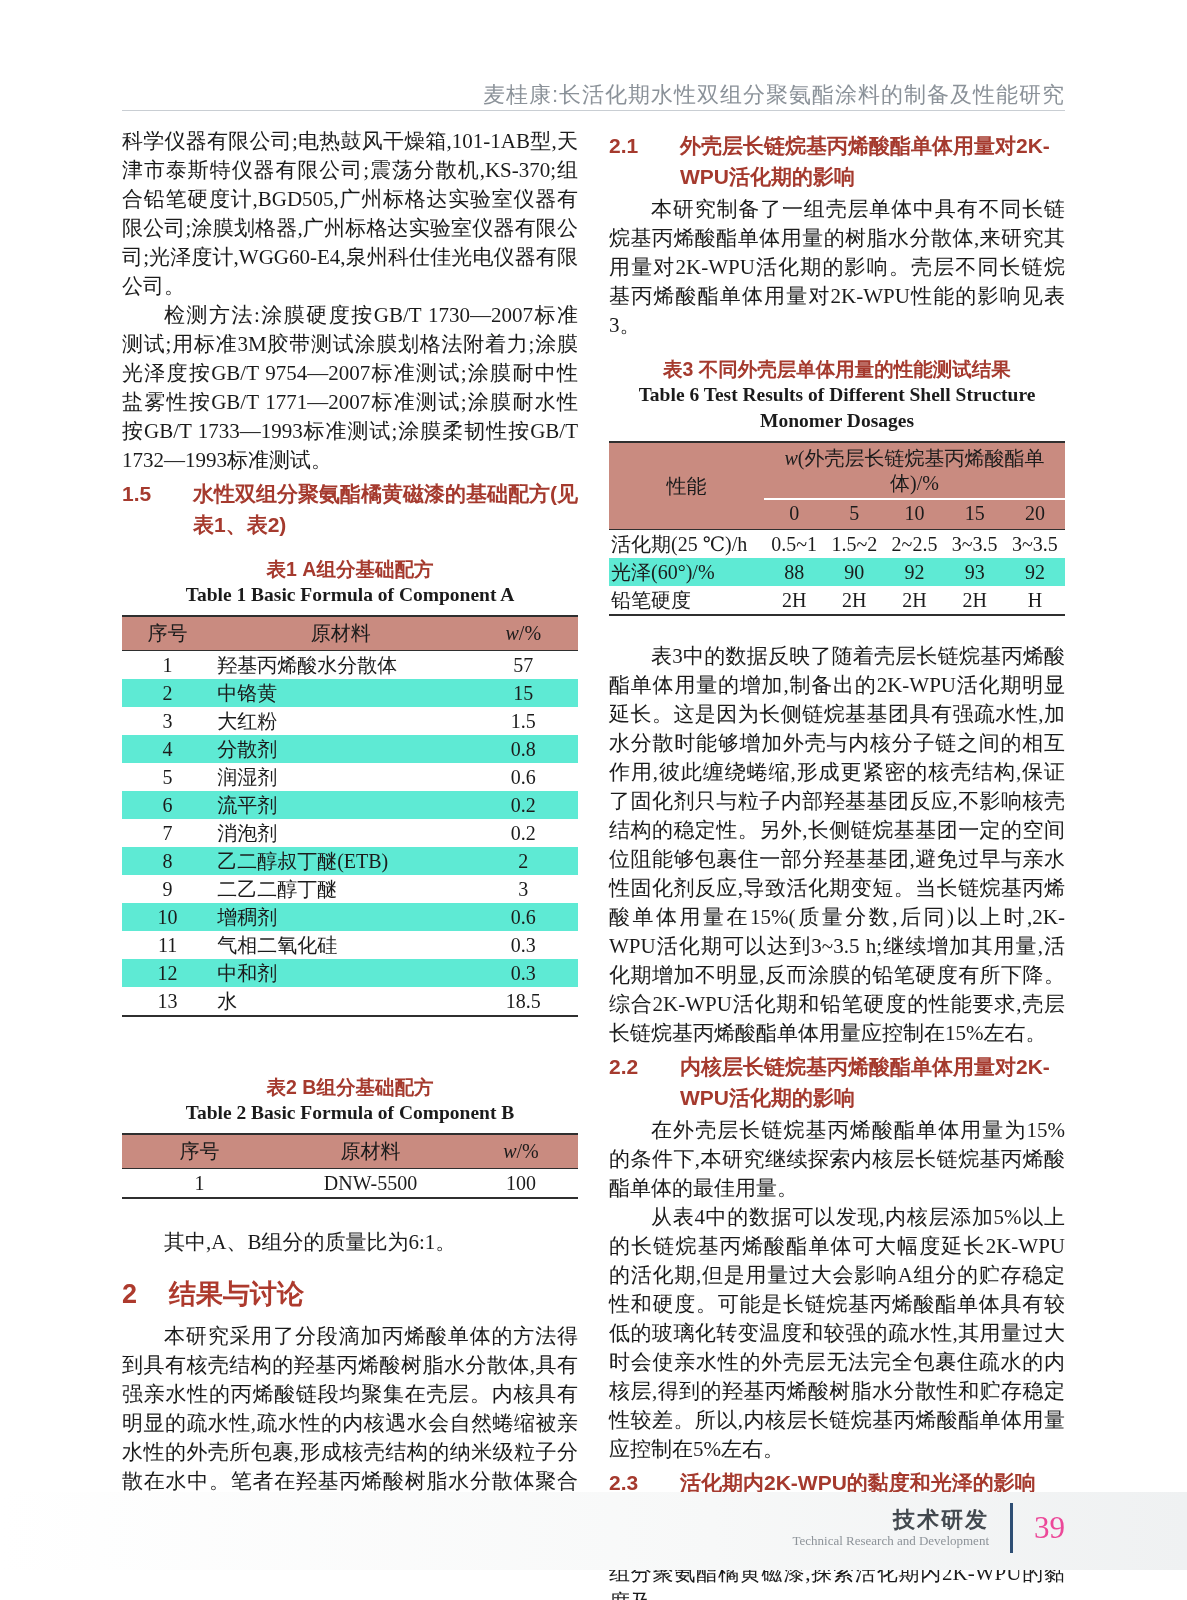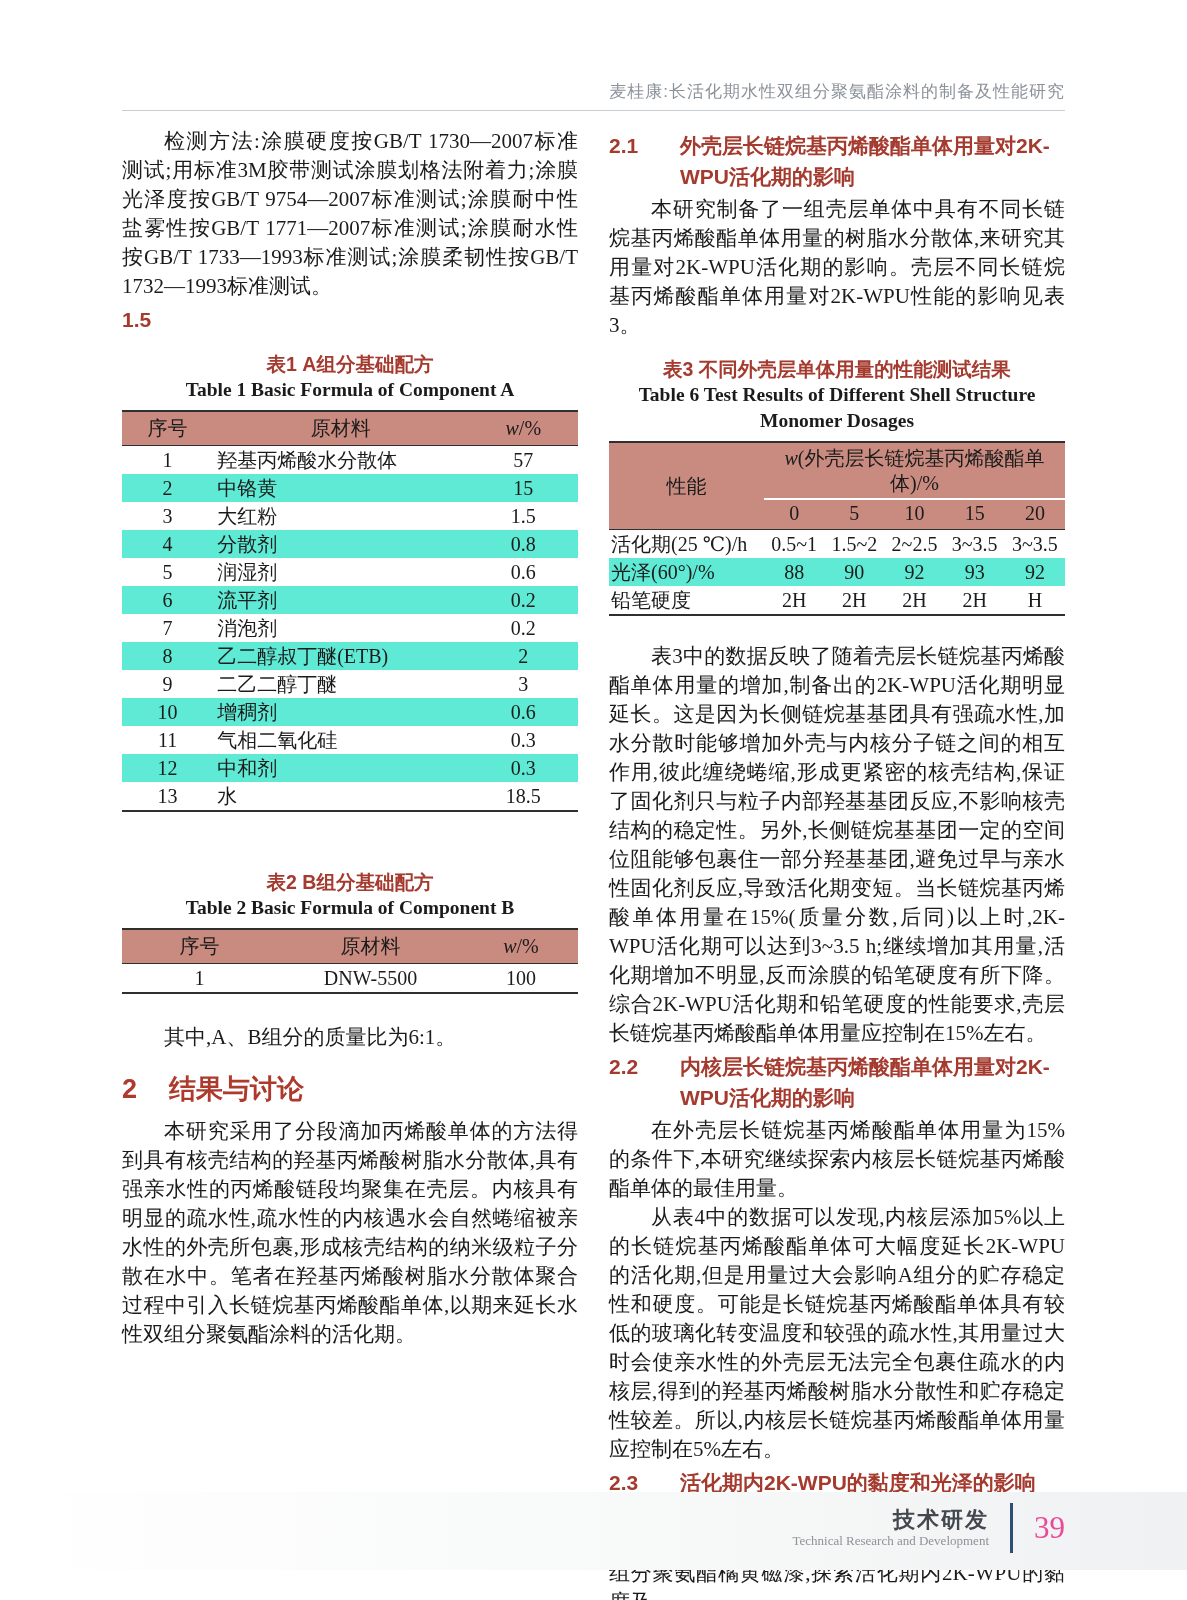--- a/index.html
+++ b/index.html
@@ -5,21 +5,21 @@
   html,body{margin:0;padding:0;background:#ffffff;}
   .page{
     position:relative;width:1187px;height:1600px;background:#ffffff;
     font-family:"Liberation Serif","DejaVu Serif",serif;color:#1b1b1b;
     overflow:hidden;margin:0 auto;
   }
   
   .running-head{
     position:absolute;top:80px;right:122px;
     font-family:"Liberation Sans","DejaVu Sans",sans-serif;
-    font-size:17px;color:#8b9299;letter-spacing:1px;
+    font-size:22px;color:#8b9299;letter-spacing:1px;
   }
   .head-rule{position:absolute;top:110px;left:122px;width:943px;height:1px;background:#c9ced3;}
 
   
   .columns{position:absolute;top:127px;left:122px;width:943px;display:flex;gap:31px;}
   .col{width:456px;}
 
   .body{font-size:21px;line-height:29px;text-align:justify;margin:0;
         font-family:"Liberation Serif","DejaVu Serif",serif;}
   .indent{text-indent:2em;}
@@ -92,24 +92,26 @@
 <body>
 
 <div class="page">
 
   <div class="running-head">麦桂康:长活化期水性双组分聚氨酯涂料的制备及性能研究</div>
   <div class="head-rule"></div>
 
   <div class="columns">
 
     <div class="col">
+      <p class="body">科学仪器有限公司;电热鼓风干燥箱,101-1AB型,天津市泰斯特仪器有限公司;震荡分散机,KS-370;组合铅笔硬度计,BGD505,广州标格达实验室仪器有限公司;涂膜划格器,广州标格达实验室仪器有限公司;光泽度计,WGG60-E4,泉州科仕佳光电仪器有限公司。</p>
       <p class="body indent">检测方法:涂膜硬度按GB/T 1730—2007标准测试;用标准3M胶带测试涂膜划格法附着力;涂膜光泽度按GB/T 9754—2007标准测试;涂膜耐中性盐雾性按GB/T 1771—2007标准测试;涂膜耐水性按GB/T 1733—1993标准测试;涂膜柔韧性按GB/T 1732—1993标准测试。</p>
 
       <div class="subhead">
         <span class="num">1.5</span>
+        <span class="title">水性双组分聚氨酯橘黄磁漆的基础配方(见表1、表2)</span>
       </div>
 
       <div class="cap-cn">表1  A组分基础配方</div>
       <div class="cap-en">Table 1  Basic Formula of Component A</div>
 
       <table class="ftable t1">
         <thead>
           <tr>
             <th class="c-num">序号</th>
             <th class="c-mat">原材料</th>

